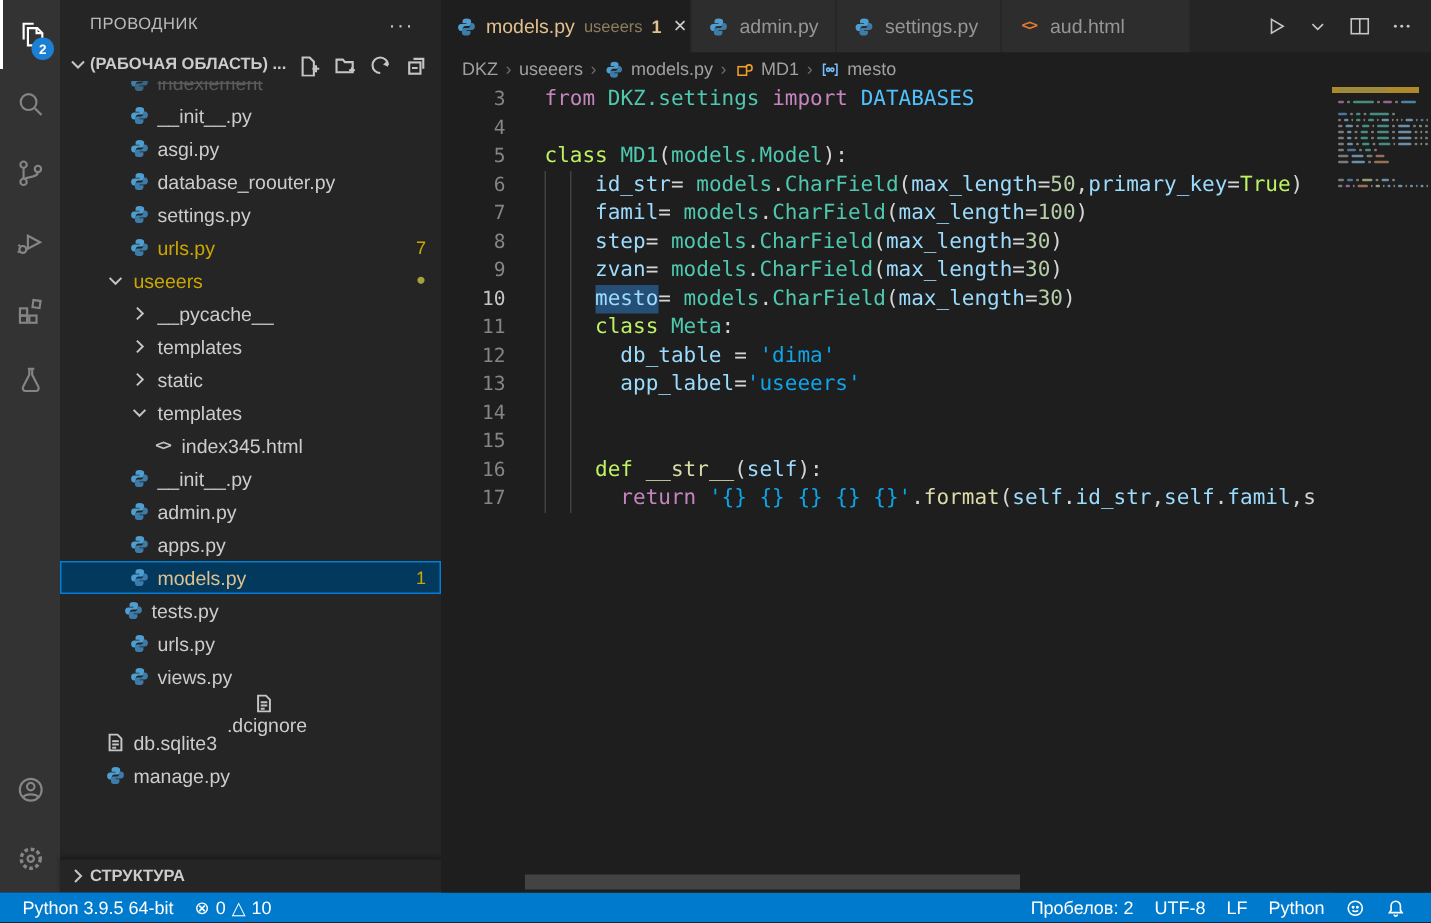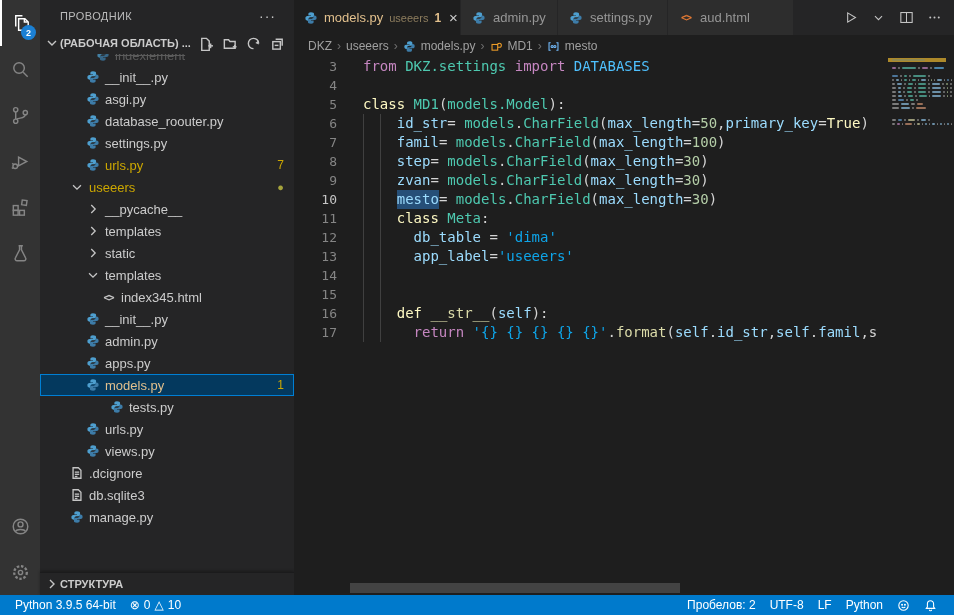--- a/index.html
+++ b/index.html
@@ -31,21 +31,21 @@
   .tree-row.selected { background:#04395e; outline:1px solid #007fd4; outline-offset:-1px; }
   .tree-row .slot { width:17px; min-width:17px; height:16px; display:flex; align-items:center; justify-content:center; color:#c5c5c5; }
   .tree-row .slot svg { width:14px; height:14px; }
   .tree-row .lbl { margin-left:4px; color:#cccccc; }
   .tree-row .lbl.warning { color:#cca700; }
   .tree-row .lbl.modified { color:#e2c08d; }
   .tree-row .lbl.strike { text-decoration:line-through; color:#6d6d6d; }
   .tree-row .badge { margin-left:auto; color:#cca700; font-size:12px; }
   .tree-row .dot { margin-left:auto; color:#a5a33c; font-size:11px; }
   .row-clip { height:12px; overflow:hidden; }
-  .row-clip .tree-row { margin-top:-10px; opacity:.75;margin-left:10px; }
+  .row-clip .tree-row { margin-top:-10px; opacity:.75; }
   .sb-outline { height:23px; display:flex; align-items:center; font-size:11px; font-weight:bold; padding:0 4px; border-top:1px solid #1b1b1c; box-shadow:0 -1px 3px rgba(0,0,0,.3); }
   .sb-outline .chev { width:16px; height:16px; display:flex; align-items:center; justify-content:center; color:#c5c5c5; }
   .ico-html { color:#e37933; font-weight:bold; font-size:10px; letter-spacing:-1px; font-family:"DejaVu Sans Mono", monospace; }
 
   
   .editor { flex:1; display:flex; flex-direction:column; min-width:0; background:#1e1e1e; position:relative; }
   .tabbar { height:35px; background:#252526; display:flex; align-items:stretch; }
   .tab { display:flex; align-items:center; padding:0 10px; background:#2d2d2d; border-right:1px solid #252526; font-size:13px; color:#969696; cursor:pointer; }
   .tab .ticon { width:16px; height:16px; margin-right:6px; display:flex; align-items:center; justify-content:center; }
   .tab .ticon svg { width:14px; height:14px; }
@@ -60,21 +60,21 @@
   .breadcrumbs { height:22px; display:flex; align-items:center; padding-left:14px; font-size:12px; color:#a0a0a0; background:#1e1e1e; }
   .bc-item { display:flex; align-items:center; cursor:pointer; }
   .bc-item .bicon { margin-right:4px; display:flex; width:14px; height:14px; align-items:center; justify-content:center; }
   .bc-item .bicon svg { width:13px; height:13px; }
   .bc-sep { margin:0 5px; color:#6e6e6e; }
 
   .code-wrap { flex:1; position:relative; overflow:hidden; font-family:"DejaVu Sans Mono", monospace; font-size:14px; }
   .code-line { height:19px; line-height:19px; display:flex; white-space:pre; }
   .code-line .ln { width:43px; min-width:43px; text-align:right; color:#858585; font-size:13px; margin-right:26px; }
   .code-line .ln.cur { color:#c6c6c6; }
-  .tk-kw{color:#C586C0}.tk-kw2{color:#fef9c3}.tk-type{color:#4EC9B0}.tk-var{color:#9CDCFE}
+  .tk-kw{color:#C586C0}.tk-kw2{color:#bef264}.tk-type{color:#4EC9B0}.tk-var{color:#9CDCFE}
   .tk-const{color:#4FC1FF}.tk-num{color:#B5CEA8}.tk-str{color:#0ea5e9}.tk-fn{color:#DCDCAA}.tk-pl{color:#D4D4D4}
   .tk-sel { background:#264f78; }
   .indent-guide { position:absolute; width:1px; background:#404040; }
   .hscroll { position:absolute; left:56px; bottom:2px; width:330px; height:10px; background:#4a4a4a; opacity:.85; border-radius:0; cursor:pointer; }
 
   .minimap { position:absolute; top:0; right:0; width:66px; bottom:0; background:#1e1e1e; padding:2px 2px 0 4px; cursor:pointer; }
   .mm-line { height:2px; margin-bottom:2px; display:flex; gap:2px; overflow:hidden; }
   .mm-seg { height:2px; border-radius:1px; opacity:.75; }
   .mm-hl { position:absolute; top:1px; left:0; width:58px; height:4px; background:#b58f2b; opacity:.95; }
 
@@ -331,21 +331,21 @@
           <div class="tree-row selected" style="padding-left: 44px;">
             <span class="slot" style="display: inline-flex; align-items: center; justify-content: center;">
               <svg viewBox="0 0 16 16">
                 <path d="M7.9 1.5c-2 0-2.9.9-2.9 2v1.6h3v.7H3.9C2.4 5.8 1.6 6.9 1.6 8.4s.8 2.6 2.3 2.6h1.2V9.4c0-1.2 1-2.2 2.2-2.2h2.5c1 0 1.7-.8 1.7-1.7V3.5c0-1.2-1-2-3.6-2z" fill="#4e9fcf"></path>
                 <path d="M8.1 14.5c2 0 2.9-.9 2.9-2v-1.6H8v-.7h4.1c1.5 0 2.3-1.1 2.3-2.6s-.8-2.6-2.3-2.6h-1.2v1.6c0 1.2-1 2.2-2.2 2.2H6.2c-1 0-1.7.8-1.7 1.7v2c0 1.2 1 2 3.6 2z" fill="#3d7ca8"></path>
               </svg>
             </span>
             <span class="lbl modified">models.py</span>
             <span class="badge">1</span>
           </div>
-          <div class="tree-row" style="padding-left: 68px;">
+          <div class="tree-row" style="padding-left: 40px;">
             <span class="slot" style="display: inline-flex; align-items: center; justify-content: center;">
               <svg viewBox="0 0 16 16">
                 <path d="M7.9 1.5c-2 0-2.9.9-2.9 2v1.6h3v.7H3.9C2.4 5.8 1.6 6.9 1.6 8.4s.8 2.6 2.3 2.6h1.2V9.4c0-1.2 1-2.2 2.2-2.2h2.5c1 0 1.7-.8 1.7-1.7V3.5c0-1.2-1-2-3.6-2z" fill="#4e9fcf"></path>
                 <path d="M8.1 14.5c2 0 2.9-.9 2.9-2v-1.6H8v-.7h4.1c1.5 0 2.3-1.1 2.3-2.6s-.8-2.6-2.3-2.6h-1.2v1.6c0 1.2-1 2.2-2.2 2.2H6.2c-1 0-1.7.8-1.7 1.7v2c0 1.2 1 2 3.6 2z" fill="#3d7ca8"></path>
               </svg>
             </span>
             <span class="lbl">tests.py</span>
           </div>
           <div class="tree-row" style="padding-left: 44px;">
             <span class="slot" style="display: inline-flex; align-items: center; justify-content: center;">
@@ -358,21 +358,21 @@
           </div>
           <div class="tree-row" style="padding-left: 44px;">
             <span class="slot" style="display: inline-flex; align-items: center; justify-content: center;">
               <svg viewBox="0 0 16 16">
                 <path d="M7.9 1.5c-2 0-2.9.9-2.9 2v1.6h3v.7H3.9C2.4 5.8 1.6 6.9 1.6 8.4s.8 2.6 2.3 2.6h1.2V9.4c0-1.2 1-2.2 2.2-2.2h2.5c1 0 1.7-.8 1.7-1.7V3.5c0-1.2-1-2-3.6-2z" fill="#4e9fcf"></path>
                 <path d="M8.1 14.5c2 0 2.9-.9 2.9-2v-1.6H8v-.7h4.1c1.5 0 2.3-1.1 2.3-2.6s-.8-2.6-2.3-2.6h-1.2v1.6c0 1.2-1 2.2-2.2 2.2H6.2c-1 0-1.7.8-1.7 1.7v2c0 1.2 1 2 3.6 2z" fill="#3d7ca8"></path>
               </svg>
             </span>
             <span class="lbl">views.py</span>
           </div>
-          <div class="tree-row" style="padding-left: 28px;">
+          <div class="tree-row" style="padding-left: 28px; flex-direction: column;">
             <span class="slot" style="display: inline-flex; align-items: center; justify-content: center;">
               <svg viewBox="0 0 16 16" fill="none" stroke="currentColor" stroke-width="1.5">
                 <path d="M3.5 2h6L12.5 5v9h-9z"></path>
                 <line x1="5.5" y1="7" x2="10.5" y2="7"></line>
                 <line x1="5.5" y1="9.5" x2="10.5" y2="9.5"></line>
                 <line x1="5.5" y1="12" x2="8.5" y2="12"></line>
               </svg>
             </span>
             <span class="lbl">.dcignore</span>
           </div>

